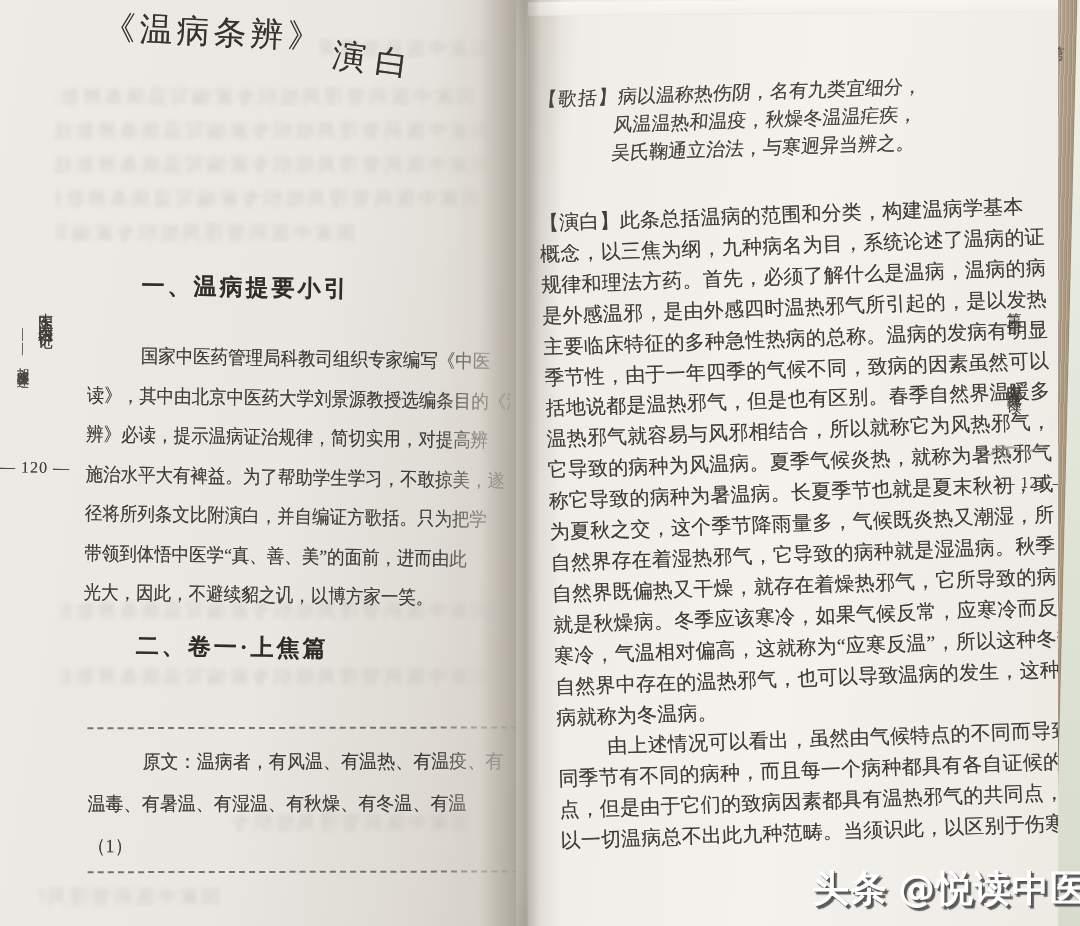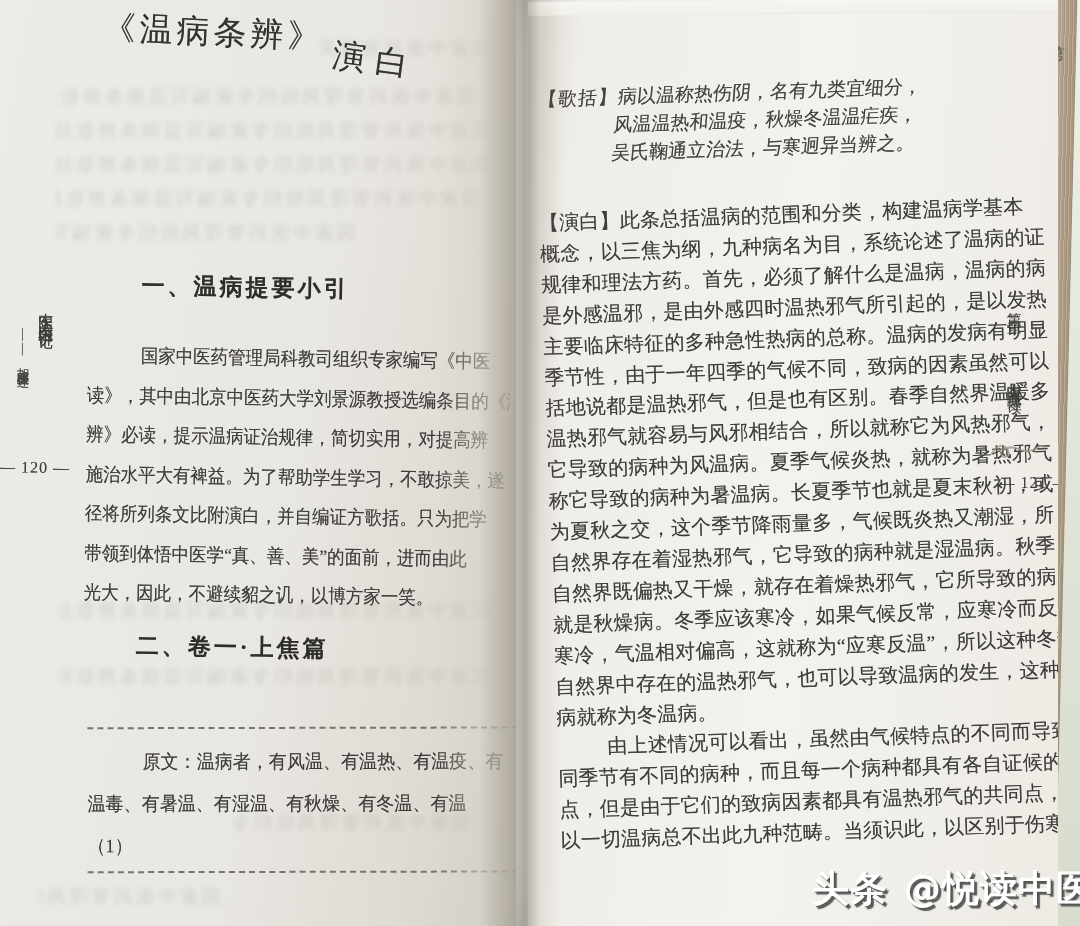--- a/index.html
+++ b/index.html
@@ -78,21 +78,21 @@
   .rp-pagenum{position:absolute;left:462px;top:474px;width:88px;text-align:center;
     font-size:16px;color:#3c3b38;letter-spacing:1px;}
   
   .ghost{position:absolute;font-size:19px;letter-spacing:3px;white-space:nowrap;overflow:hidden;
     color:#8d8b83;opacity:.26;filter:blur(2px);transform:scaleX(-1);pointer-events:none;}
   
   .watermark{position:absolute;left:812px;top:864px;white-space:nowrap;
     font-family:"DejaVu Sans","Liberation Sans",sans-serif;font-weight:800;font-size:37px;
     color:#ffffff;letter-spacing:1px;
     text-shadow:3px 3px 1px rgba(72,72,72,.88),1px 1px 0 rgba(72,72,72,.6);}
-  .watermark .brand{margin-right:16px;font-weight:900;}
+  .watermark .brand{margin-right:10px;font-weight:900;}
 </style>
 </head>
 <body>
 
 <div class="photo">
 
   <div class="bg-strip"></div>
   <div class="fore-edge">
     <div class="page-lines"></div>
     <div class="fore-edge-mark">第</div>

